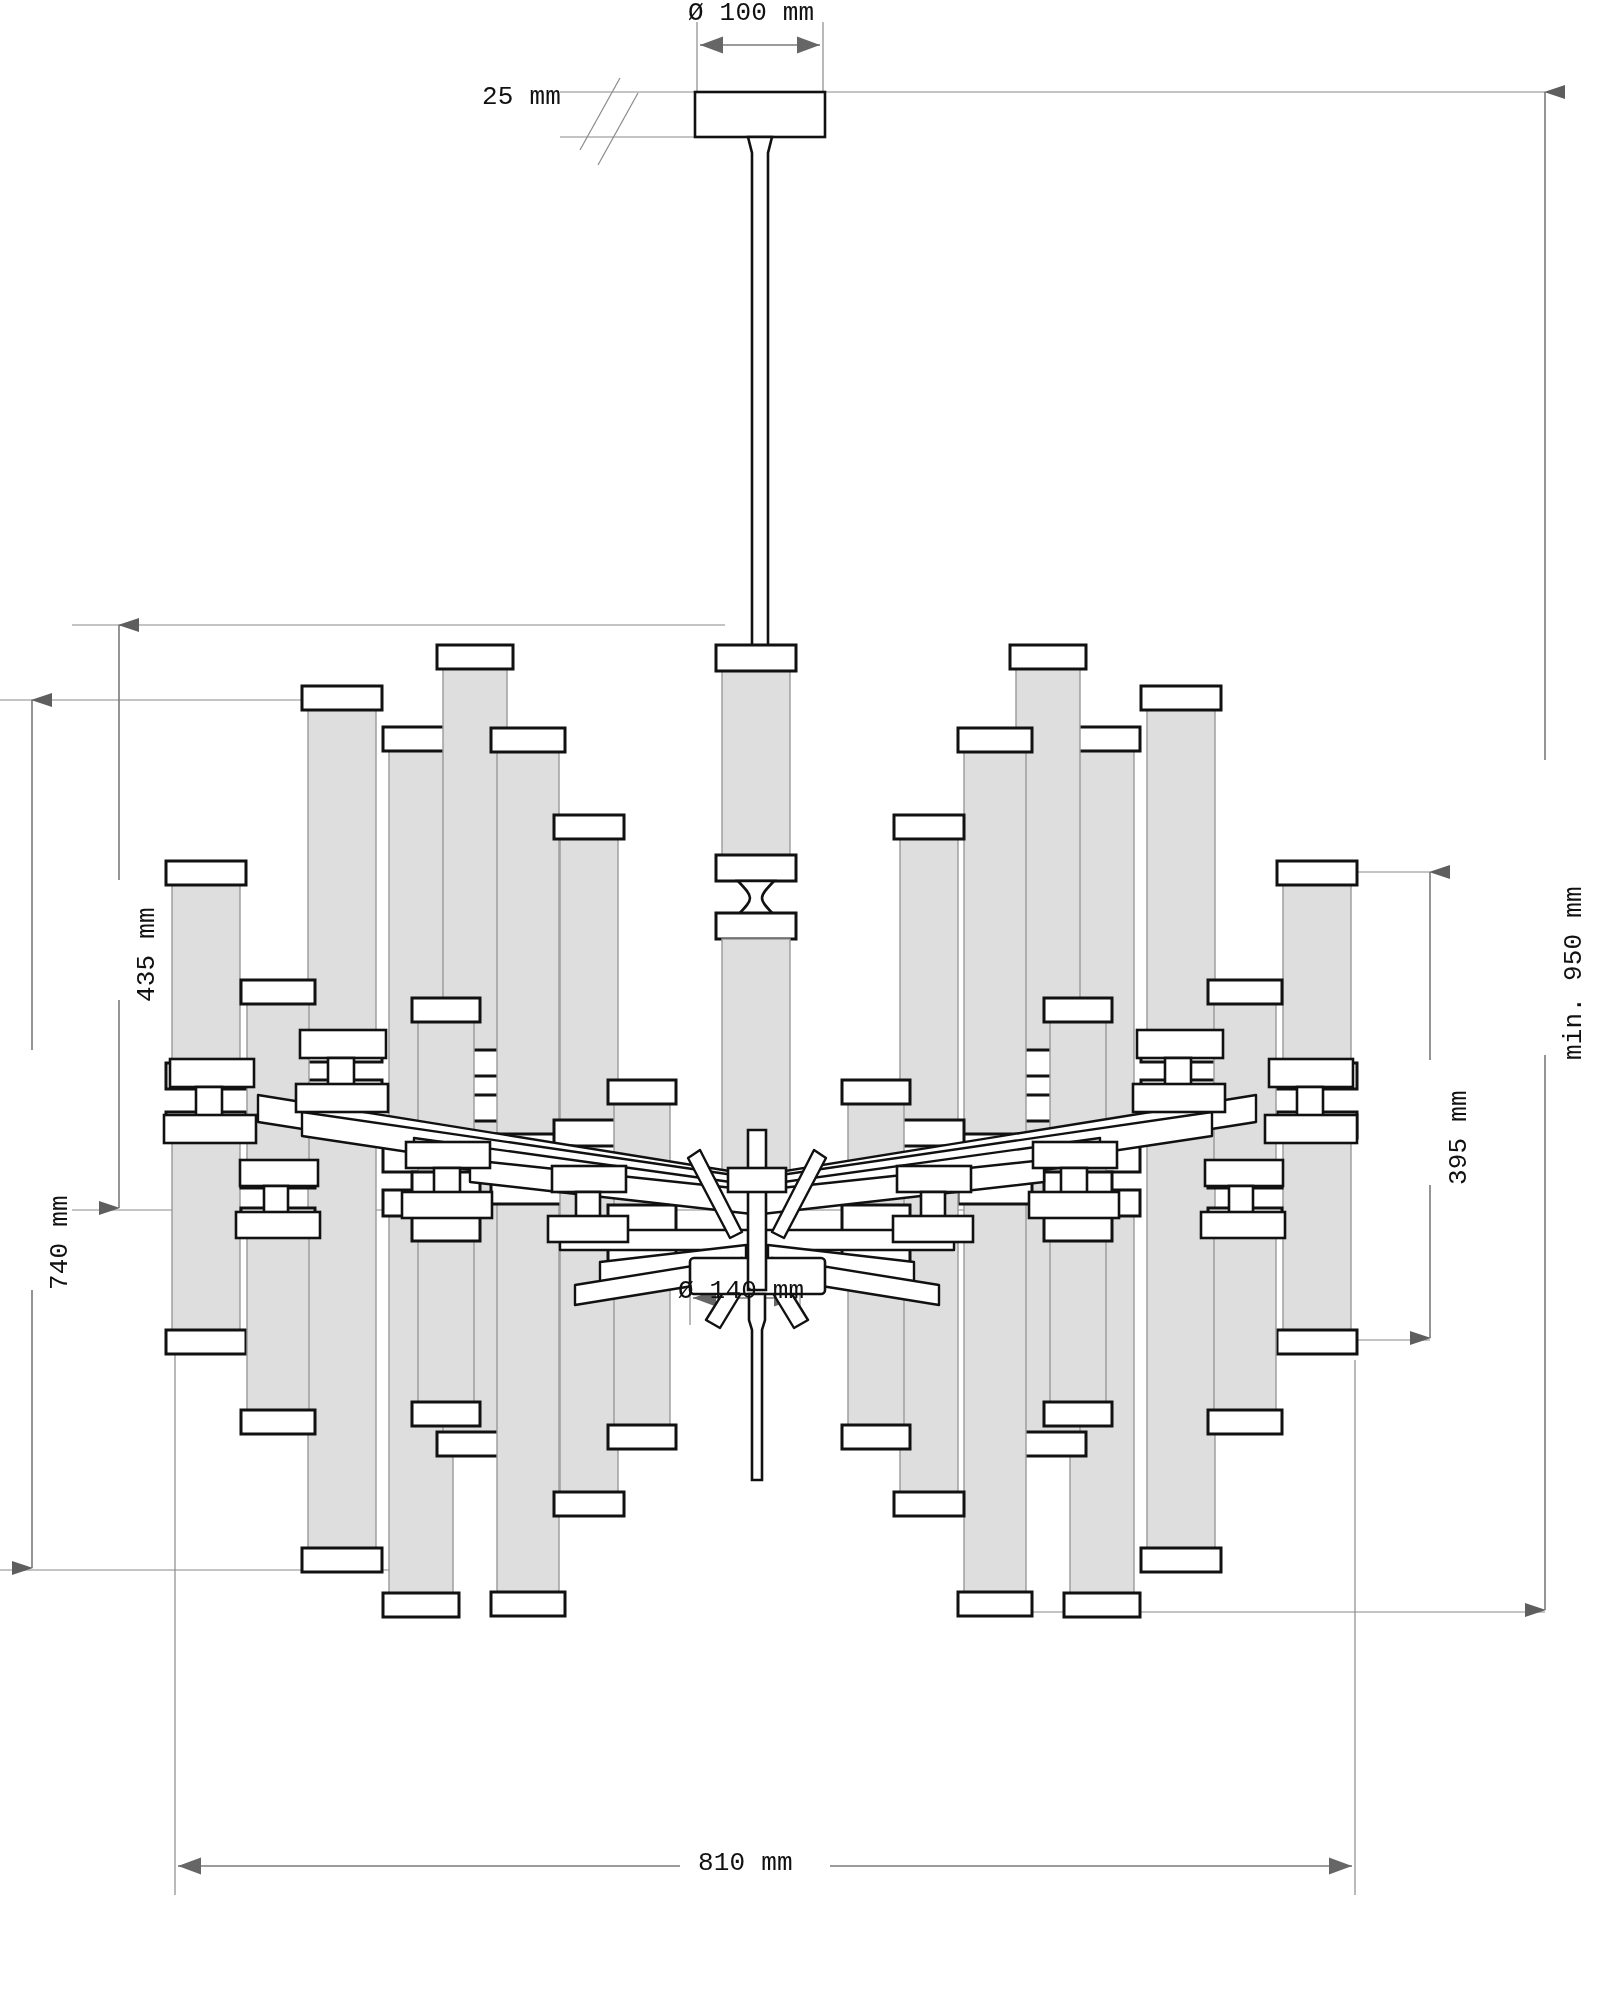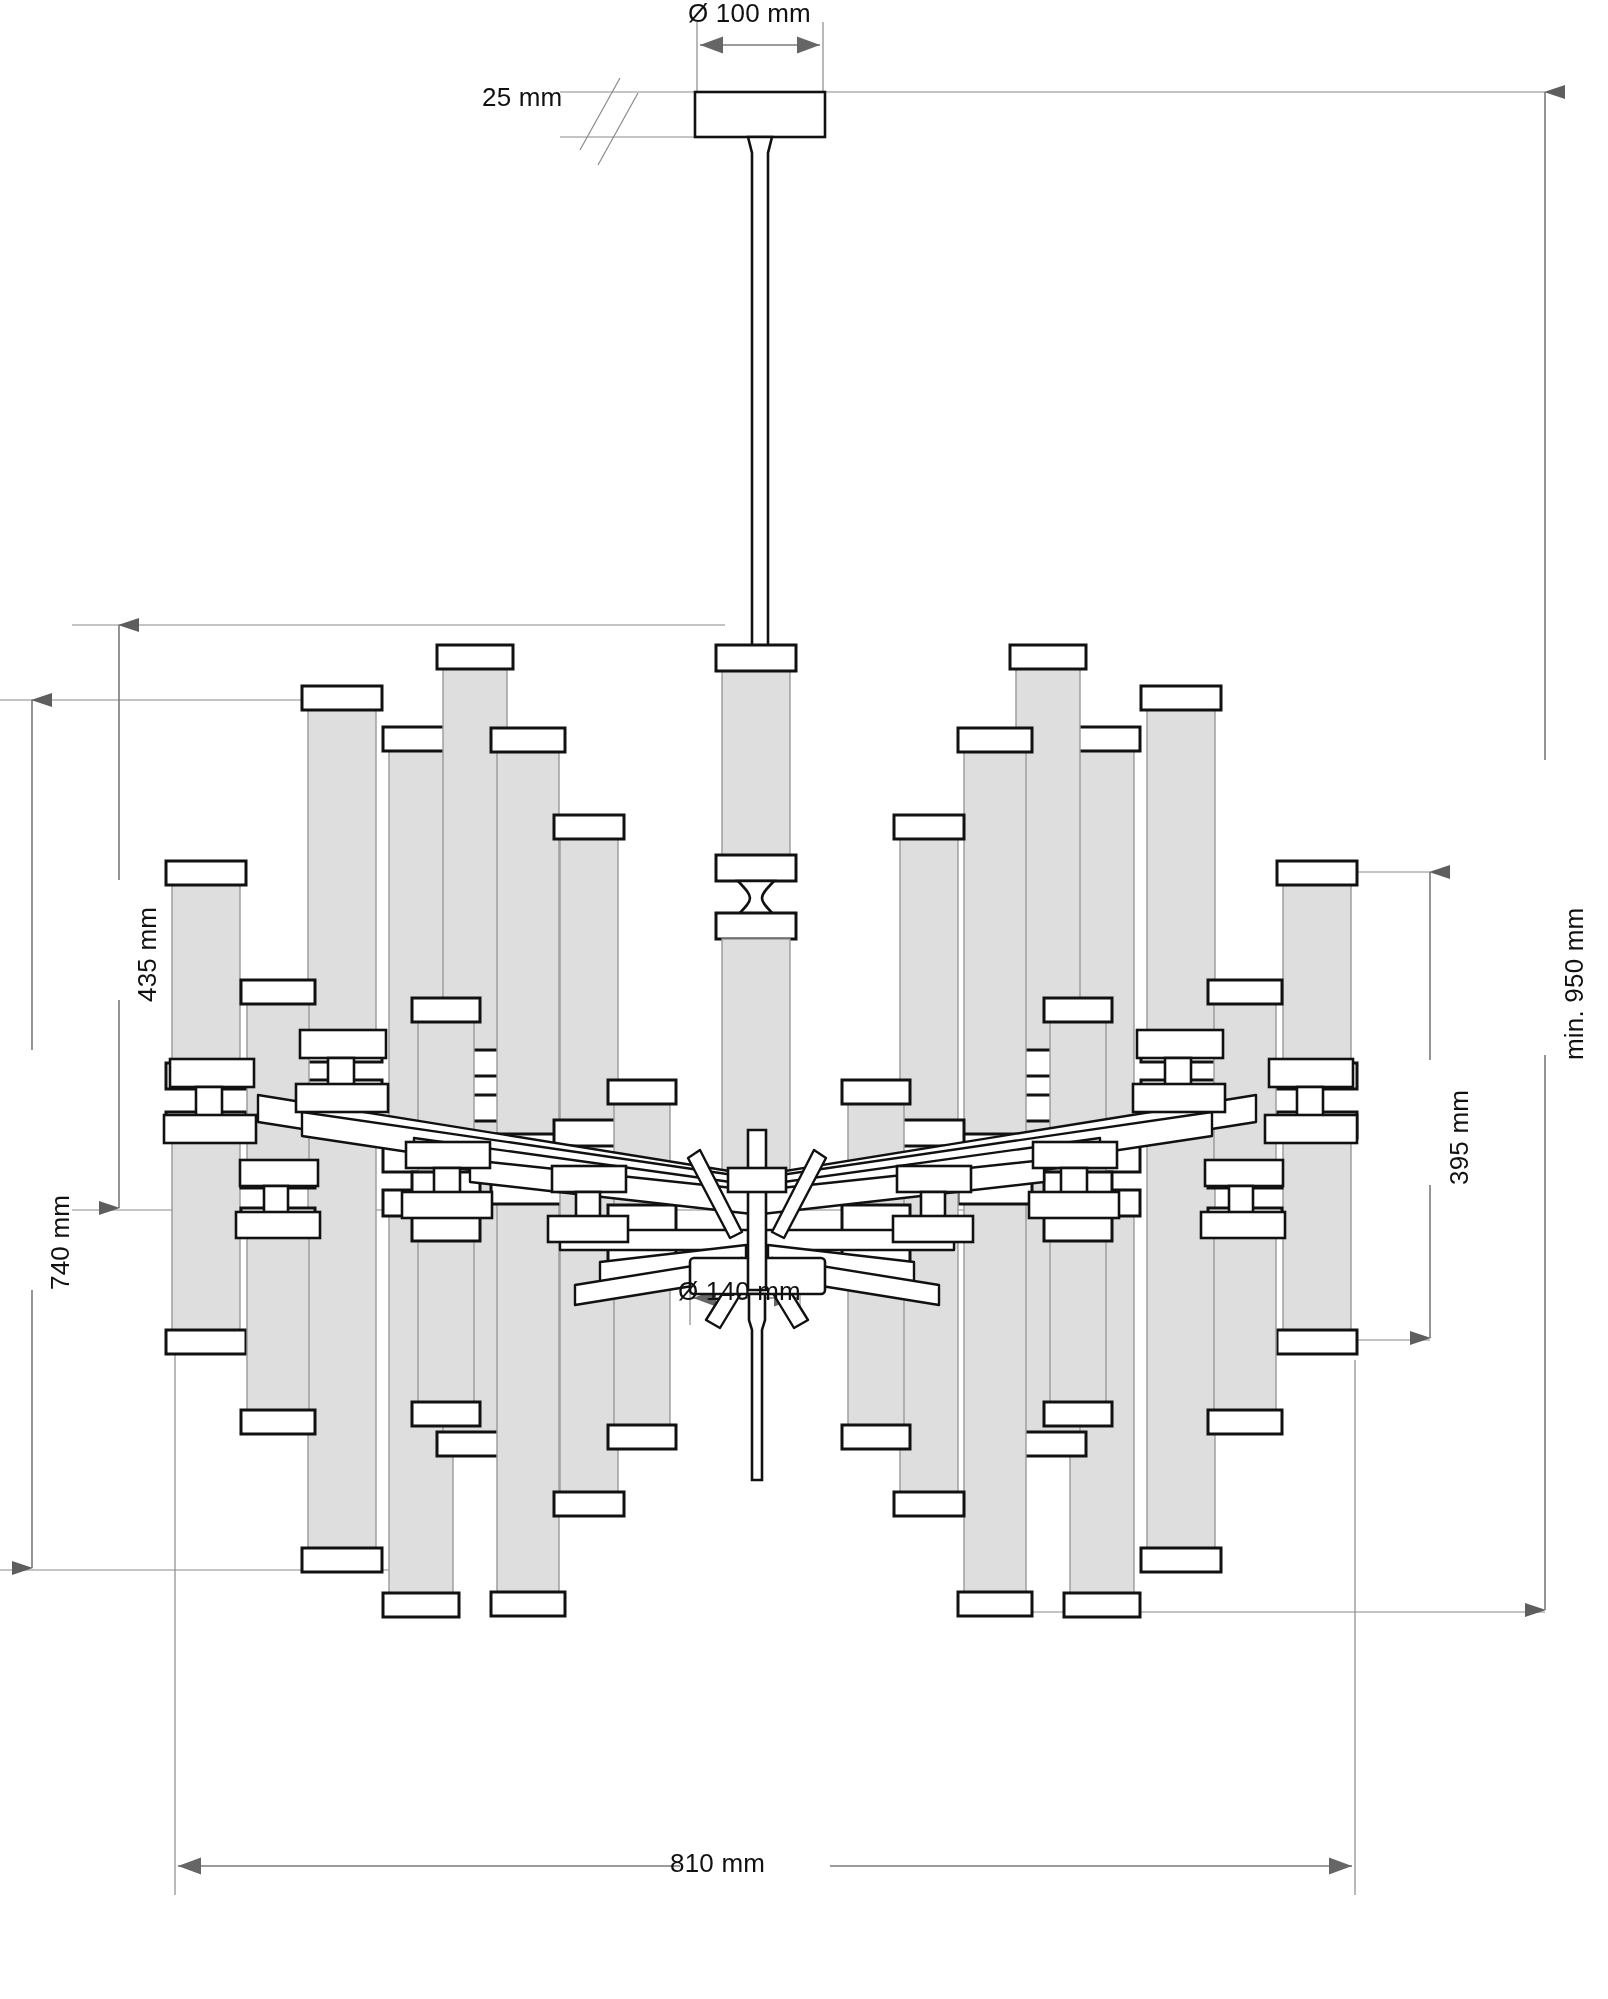--- a/index.html
+++ b/index.html
@@ -1,18 +1,18 @@
 <!DOCTYPE html>
 <html><head>
 <meta charset="utf-8">
 <style>
   html,body{margin:0;padding:0;background:#ffffff;}
   body{width:1608px;height:1999px;position:relative;overflow:hidden;
        font-family:"Liberation Sans","DejaVu Sans",sans-serif;color:#111;}
-  #stage{position:absolute;left:0;top:0;width:1444px;height:1999px;}
+  #stage{position:absolute;left:0;top:0;width:1444px;height:1999px;font-family:Liberation Mono, monospace;}
   svg{position:absolute;left:0;top:0;}
   .dimlbl{position:absolute;font-size:26px;color:#111;white-space:nowrap;
           letter-spacing:0.2px;}
   .vert-l{transform-origin:0 0;transform:rotate(-90deg);}
   .vert-r{transform-origin:0 0;transform:rotate(-90deg);}
   .title{position:absolute;font-size:40px;color:#000;white-space:nowrap;}
 </style>
 </head>
 <body>
 
@@ -318,21 +318,21 @@
       </g>
     </g>
   </svg>
 
   <div class="dimlbl" style="left:688px;top:-2px;">Ø 100 mm</div>
 
   <div class="dimlbl" style="left:482px;top:82px;">25 mm</div>
 
   <div class="dimlbl" style="left:678px;top:1276px;">Ø 140 mm</div>
 
-  <div class="dimlbl" style="left:670px;top:1848px;">810 mm</div>
+  <div class="dimlbl" style="left:698px;top:1848px;">810 mm</div>
 
   <div class="dimlbl vert-l" style="left:45px;top:1290px;">740 mm</div>
 
   <div class="dimlbl vert-l" style="left:132px;top:1002px;">435 mm</div>
 
   <div class="dimlbl vert-r" style="left:1444px;top:1185px;">395 mm</div>
 
   <div class="dimlbl vert-r" style="left:1559px;top:1060px;">min. 950 mm</div>
 
 

